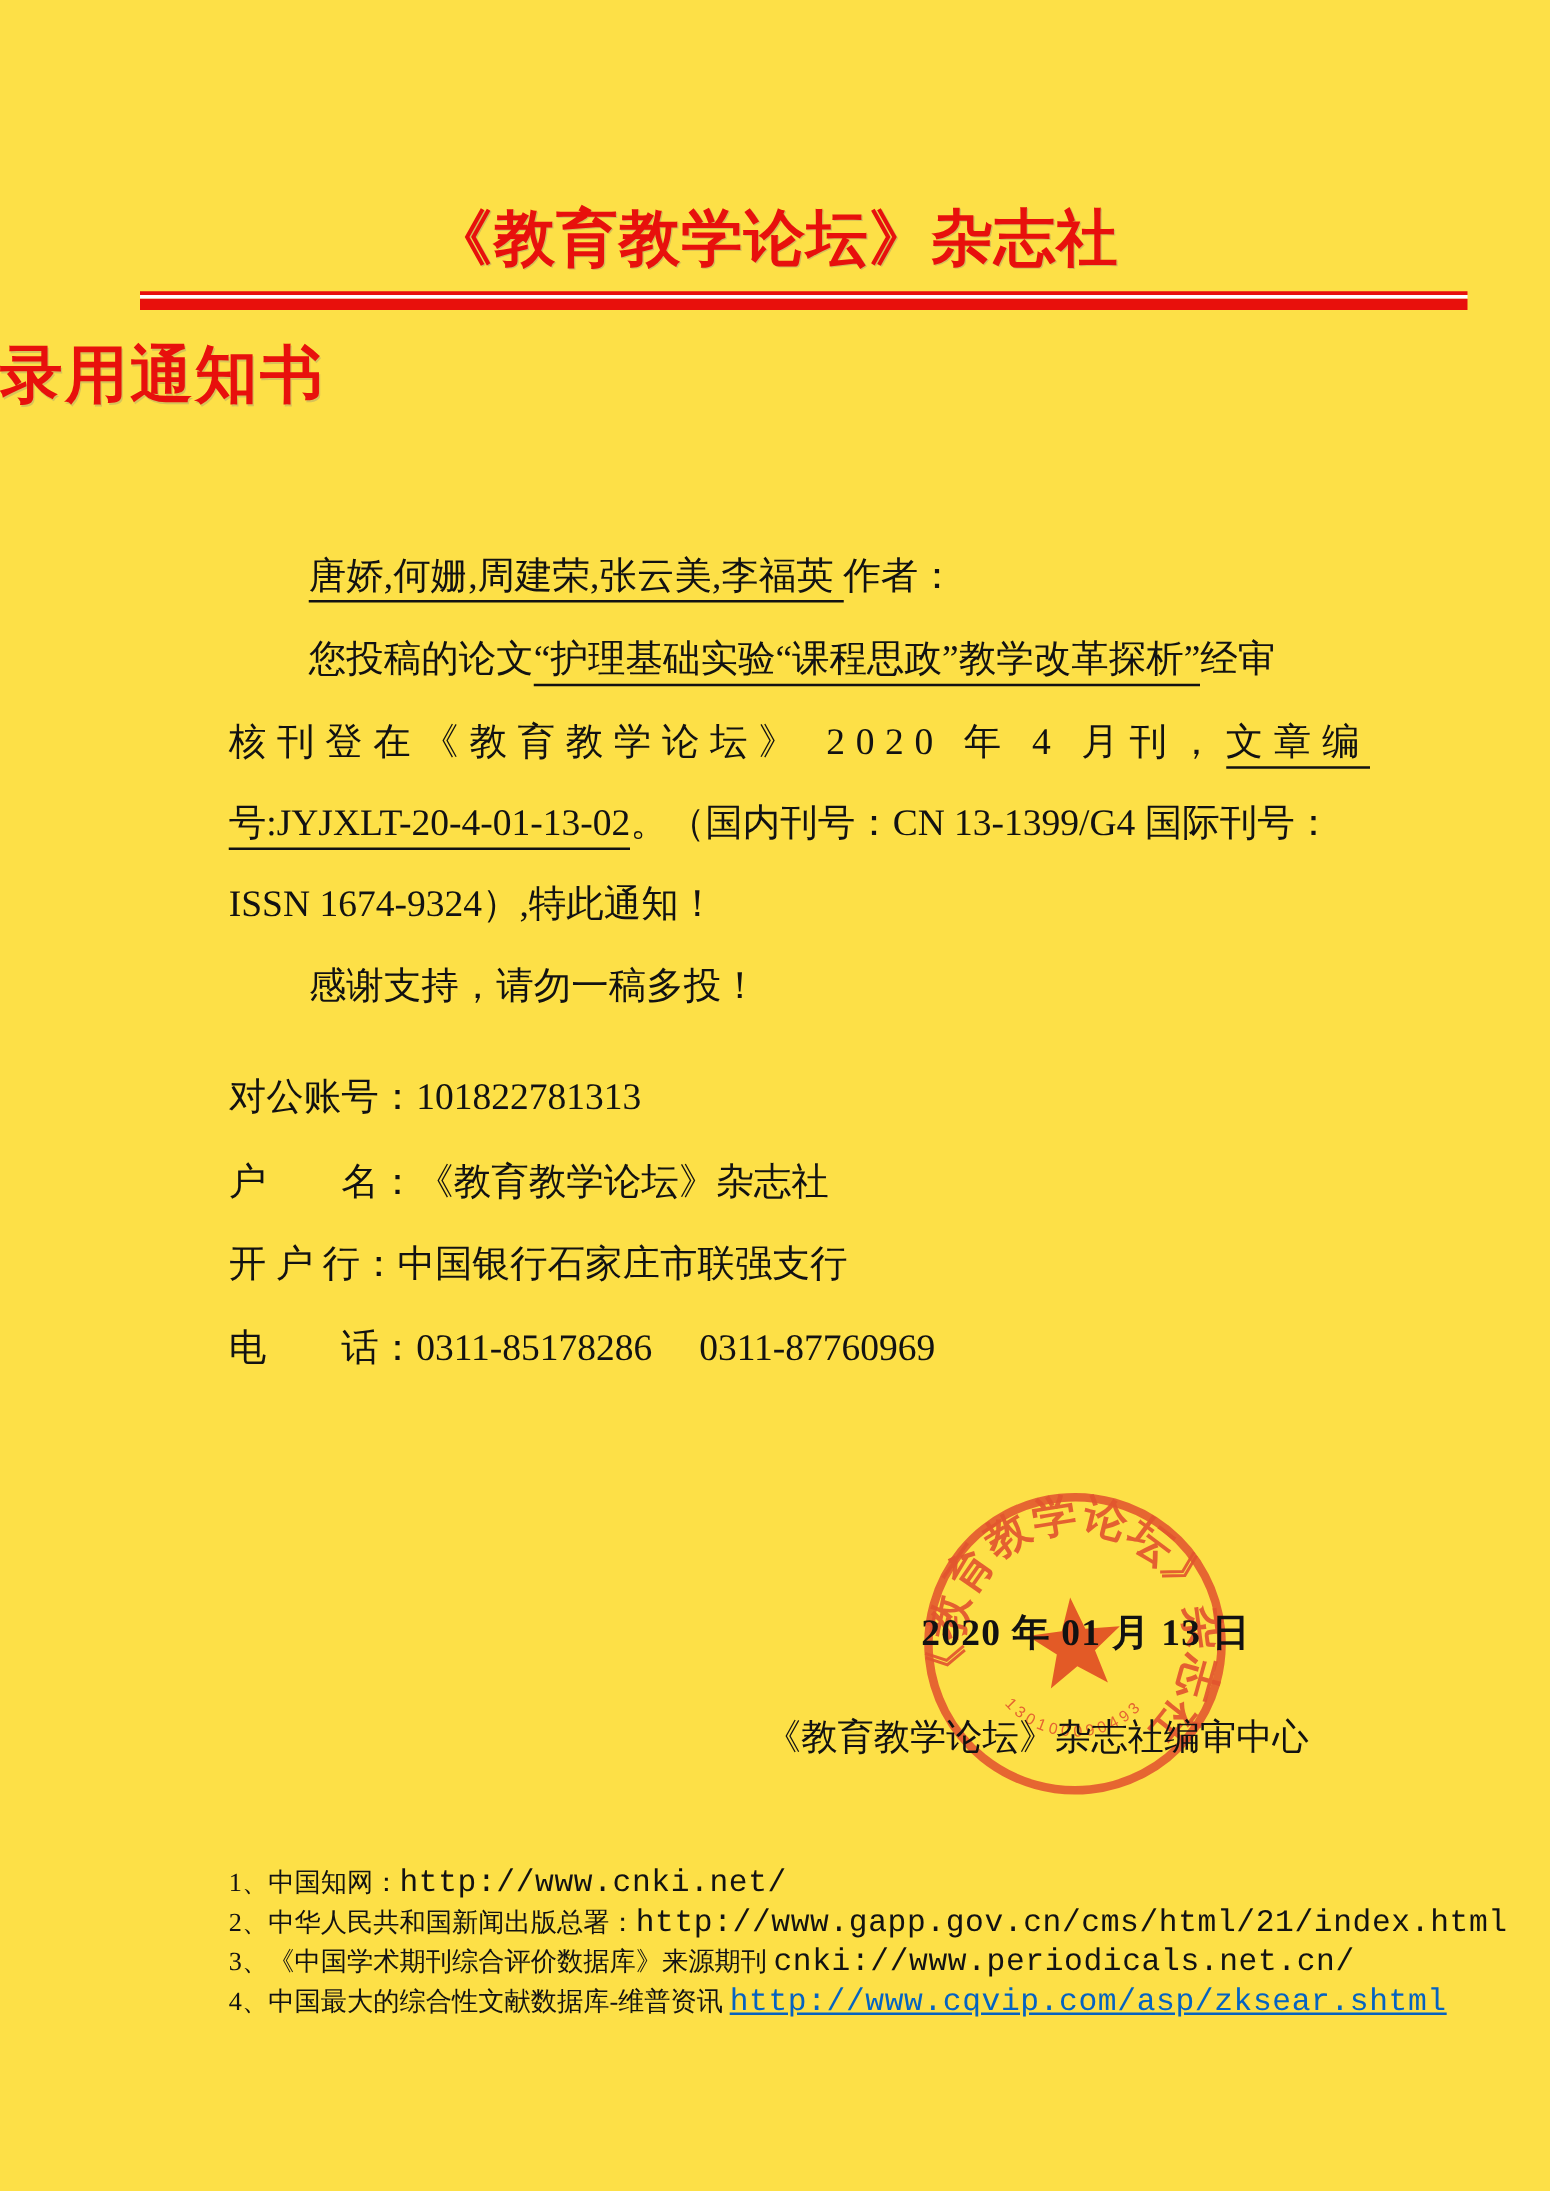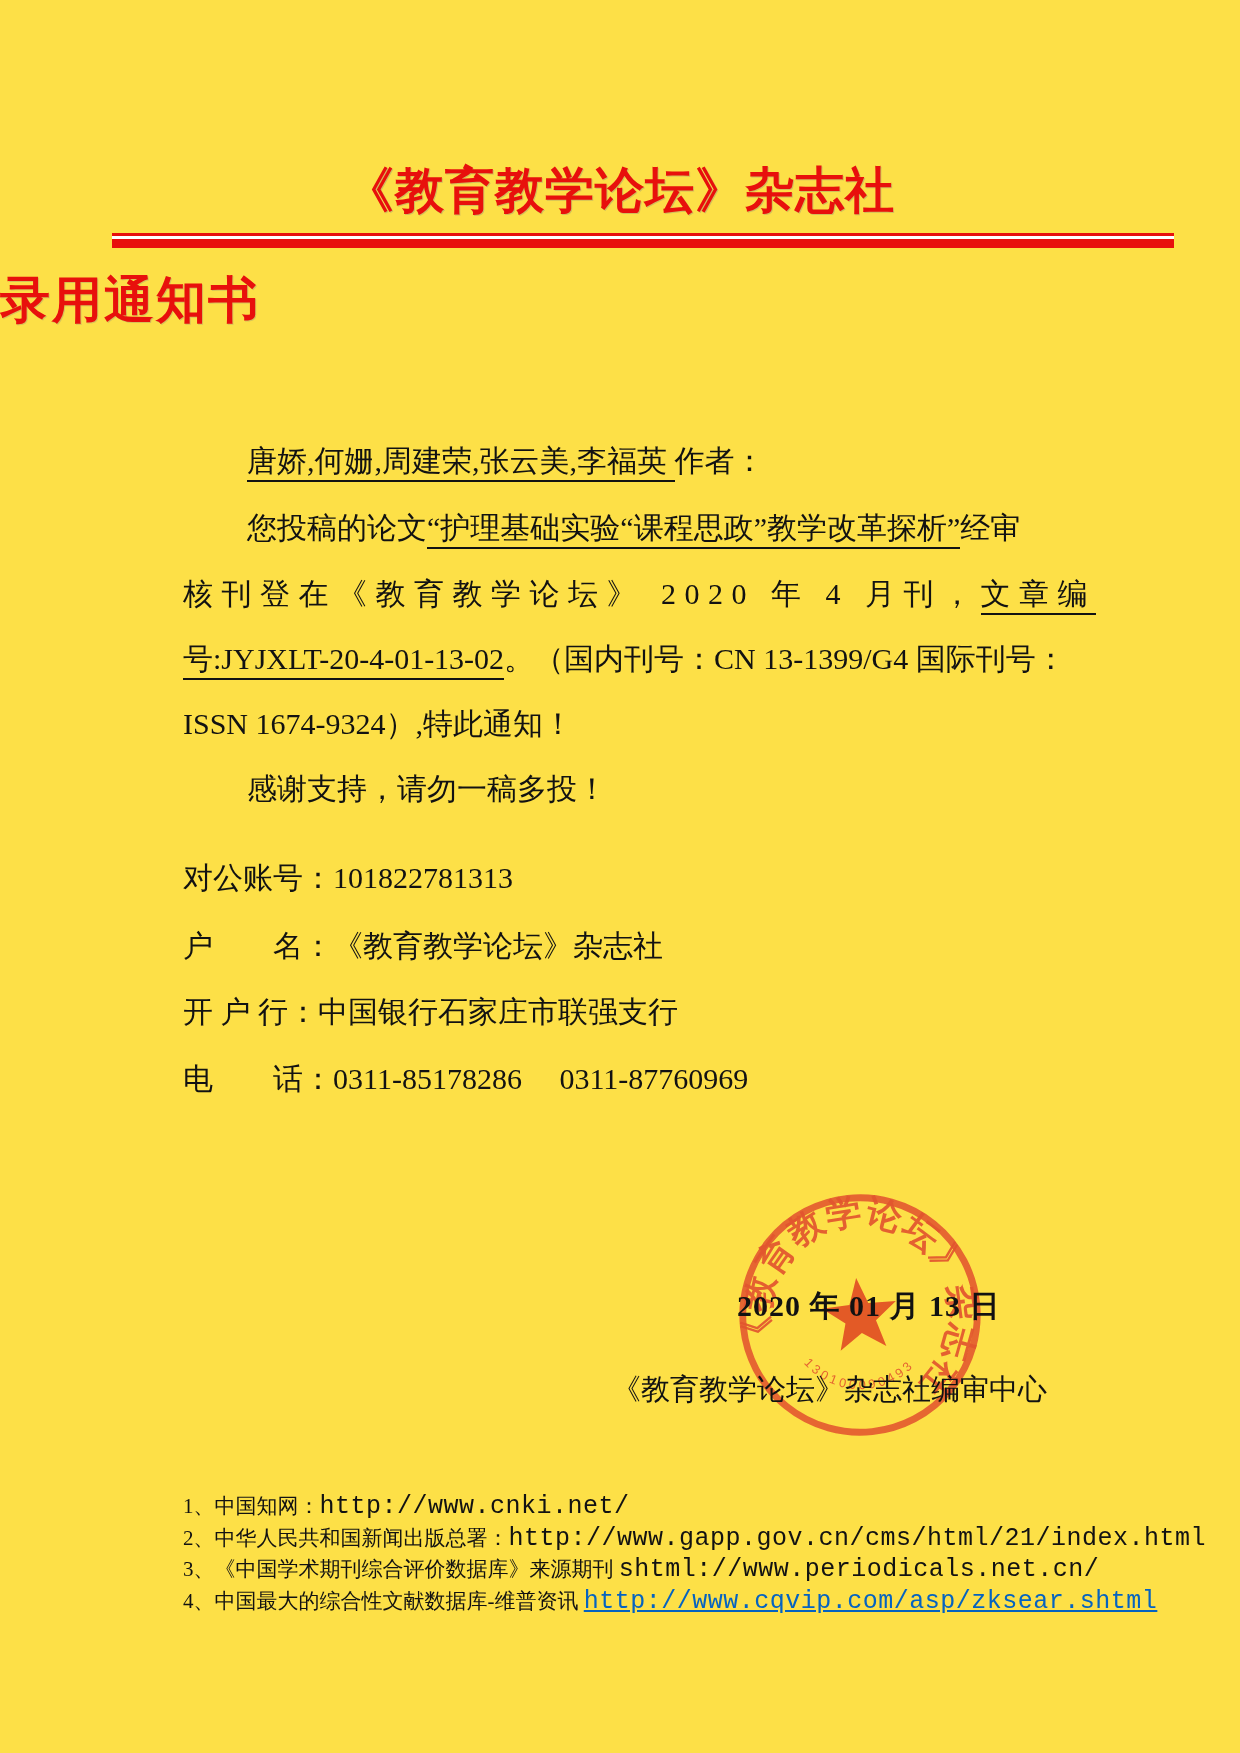--- a/index.html
+++ b/index.html
@@ -105,17 +105,17 @@
       <textPath id="serial-tp" href="#serialPath" startOffset="10">130100090493</textPath>
     </text>
   </svg>
 
   <div id="signature-office">《教育教学论坛》杂志社编审中心</div>
   <div id="signature-date">2020 年 01 月 13 日</div>
 
   <div id="footer">
       <div class="footer-item"><span>1、中国知网：</span><span class="footer-url">http://www.cnki.net/</span></div>
       <div class="footer-item"><span>2、中华人民共和国新闻出版总署：</span><span class="footer-url">http://www.gapp.gov.cn/cms/html/21/index.html</span></div>
-      <div class="footer-item"><span>3、《中国学术期刊综合评价数据库》来源期刊 </span><span class="footer-url">shtml://www.periodicals.net.cn/</span></div>
+      <div class="footer-item"><span>3、《中国学术期刊综合评价数据库》来源期刊 </span><span class="footer-url">cnki://www.periodicals.net.cn/</span></div>
       <div class="footer-item"><span>4、中国最大的综合性文献数据库-维普资讯 </span><span class="footer-url is-link">http://www.cqvip.com/asp/zksear.shtml</span></div>
     </div>
 
 </div>
 
 </body></html>

